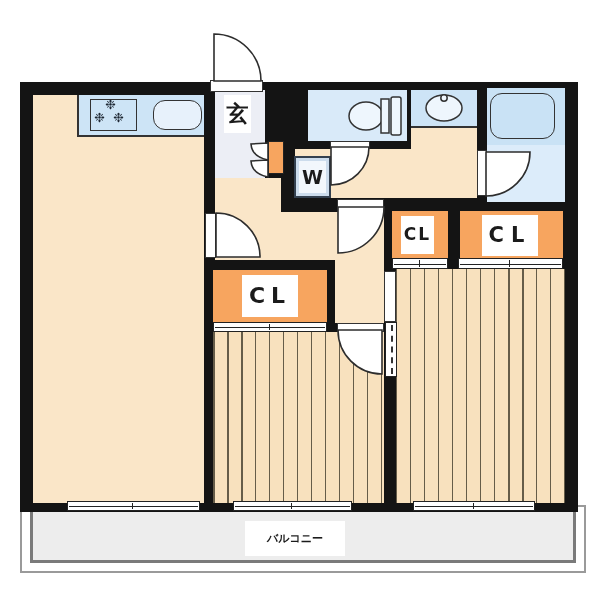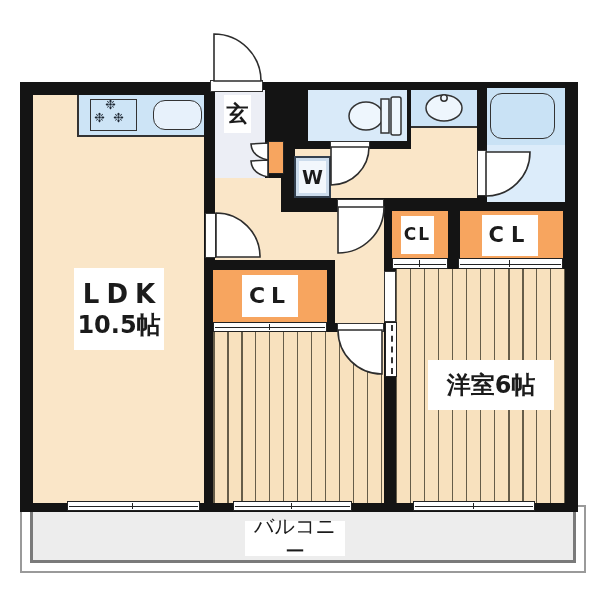--- a/index.html
+++ b/index.html
@@ -98,24 +98,19 @@
     </g>
     <g fill="#eef6fd" stroke="#333" stroke-width="1.5">
       <ellipse cx="366" cy="116" rx="17" ry="14"></ellipse>
       <rect x="381" y="99" width="8" height="34"></rect>
       <rect x="391" y="97" width="10" height="38" rx="2"></rect>
       <ellipse cx="444" cy="108" rx="18" ry="13"></ellipse>
       <circle cx="444" cy="98" r="3.2"></circle>
     </g>
   </svg>
 
-  <div class="abs labelbox" style="left:74px;top:268px;width:90px;height:82px;">
-    <div style="font-size:26px;font-weight:600;letter-spacing:7px;margin-right:-7px;">LDK</div>
-    <div style="font-size:24px;font-weight:600;">10.5帖</div>
-  </div>
-  <div class="abs labelbox" style="left:428px;top:360px;width:126px;height:50px;font-size:24px;font-weight:600;">洋室6帖</div>
   <div class="abs labelbox" style="left:242px;top:275px;width:56px;height:42px;font-size:22px;font-weight:600;letter-spacing:6px;margin-right:-6px;">CL</div>
   <div class="abs labelbox" style="left:401px;top:216px;width:33px;height:38px;font-size:17px;font-weight:600;letter-spacing:2px;">CL</div>
   <div class="abs labelbox" style="left:482px;top:215px;width:56px;height:41px;font-size:21px;font-weight:600;letter-spacing:7px;margin-right:-7px;">CL</div>
   <div class="abs labelbox" style="left:224px;top:95px;width:27px;height:38px;font-size:22px;font-weight:600;">玄</div>
-  <div class="abs labelbox" style="left:245px;top:521px;width:100px;height:35px;font-size:20px;font-weight:400;">バルコニー</div>
+  <div class="abs labelbox" style="left:245px;top:521px;width:100px;height:35px;font-size:11px;font-weight:700;">バルコニー</div>
 
 </div>
 
 </body></html>

